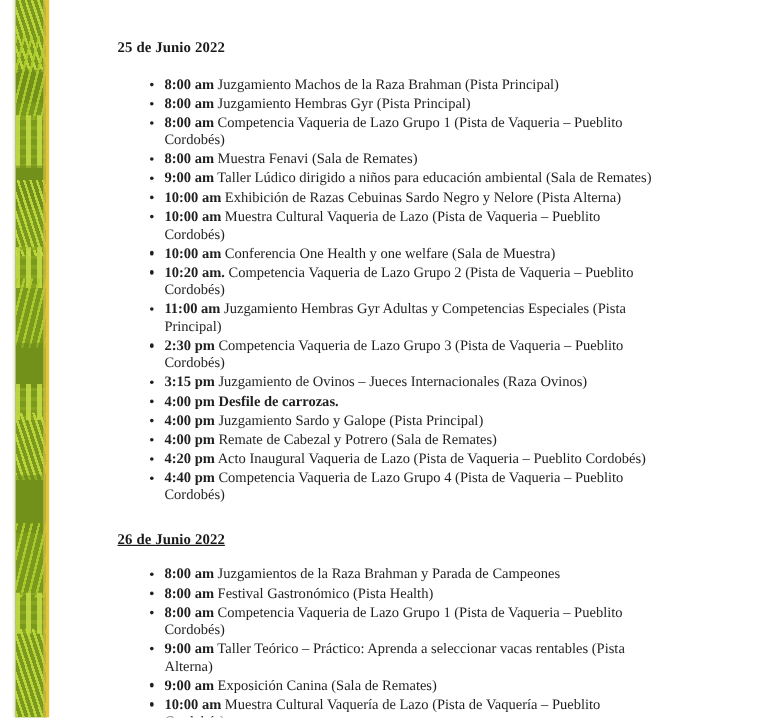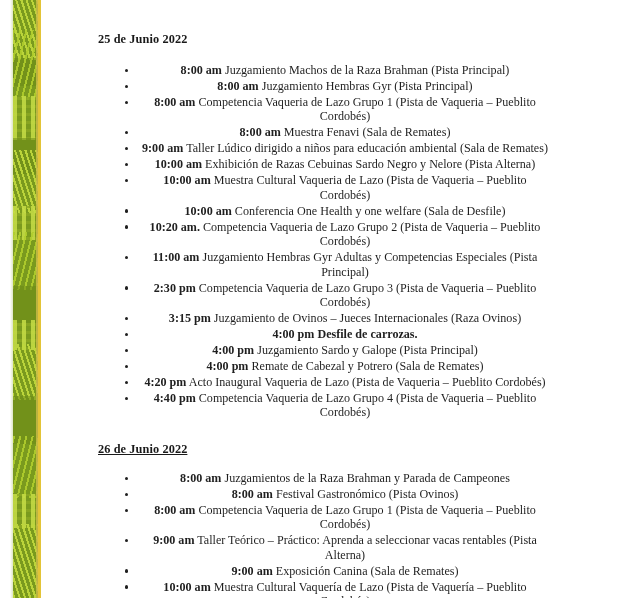--- a/index.html
+++ b/index.html
@@ -121,21 +121,21 @@
     margin: 0;
     padding: 0;
   }
   ul.schedule li {
     position: relative;
     padding-left: 39px;
     font-size: 12.1px;
     line-height: 14.4px;
     color: #1f1f1f;
     margin: 0 0 1.6px 0;
-    text-align: center;
+    text-align: left;
   }
   ul.schedule li .bullet {
     position: absolute;
     left: 27px;
     top: 5.5px;
     width: 3.4px;
     height: 3.4px;
     border-radius: 50%;
     background: #1f1f1f;
   }
@@ -181,36 +181,36 @@
   <h2 class="day-heading" id="sec1-head">25 de Junio 2022</h2>
 
   <ul class="schedule" id="sec1-list">
       <li><span class="bullet"></span><span class="t">8:00 am</span><span class="d"> Juzgamiento Machos de la Raza Brahman (Pista Principal)</span></li>
       <li><span class="bullet"></span><span class="t">8:00 am</span><span class="d"> Juzgamiento Hembras Gyr (Pista Principal)</span></li>
       <li><span class="bullet"></span><span class="t">8:00 am</span><span class="d"> Competencia Vaqueria de Lazo Grupo 1 (Pista de Vaqueria – Pueblito Cordobés)</span></li>
       <li><span class="bullet"></span><span class="t">8:00 am</span><span class="d"> Muestra Fenavi (Sala de Remates)</span></li>
       <li><span class="bullet"></span><span class="t">9:00 am</span><span class="d"> Taller Lúdico dirigido a niños para educación ambiental (Sala de Remates)</span></li>
       <li><span class="bullet"></span><span class="t">10:00 am</span><span class="d"> Exhibición de Razas Cebuinas Sardo Negro y Nelore (Pista Alterna)</span></li>
       <li><span class="bullet"></span><span class="t">10:00 am</span><span class="d"> Muestra Cultural Vaqueria de Lazo (Pista de Vaqueria – Pueblito Cordobés)</span></li>
-      <li><span class="bullet"></span><span class="t">10:00 am</span><span class="d"> Conferencia One Health y one welfare (Sala de Desfile)</span></li>
+      <li><span class="bullet"></span><span class="t">10:00 am</span><span class="d"> Conferencia One Health y one welfare (Sala de Muestra)</span></li>
       <li><span class="bullet"></span><span class="t">10:20 am.</span><span class="d"> Competencia Vaqueria de Lazo Grupo 2 (Pista de Vaqueria – Pueblito Cordobés)</span></li>
       <li><span class="bullet"></span><span class="t">11:00 am</span><span class="d"> Juzgamiento Hembras Gyr Adultas y Competencias Especiales (Pista Principal)</span></li>
       <li><span class="bullet"></span><span class="t">2:30 pm</span><span class="d"> Competencia Vaqueria de Lazo Grupo 3 (Pista de Vaqueria – Pueblito Cordobés)</span></li>
       <li><span class="bullet"></span><span class="t">3:15 pm</span><span class="d"> Juzgamiento de Ovinos – Jueces Internacionales (Raza Ovinos)</span></li>
       <li class="all-bold"><span class="bullet"></span><span class="t">4:00 pm</span><span class="d"> Desfile de carrozas.</span></li>
       <li><span class="bullet"></span><span class="t">4:00 pm</span><span class="d"> Juzgamiento Sardo y Galope (Pista Principal)</span></li>
       <li><span class="bullet"></span><span class="t">4:00 pm</span><span class="d"> Remate de Cabezal y Potrero (Sala de Remates)</span></li>
       <li><span class="bullet"></span><span class="t">4:20 pm</span><span class="d"> Acto Inaugural Vaqueria de Lazo (Pista de Vaqueria – Pueblito Cordobés)</span></li>
       <li><span class="bullet"></span><span class="t">4:40 pm</span><span class="d"> Competencia Vaqueria de Lazo Grupo 4 (Pista de Vaqueria – Pueblito Cordobés)</span></li>
     </ul>
 
   <h2 class="day-heading" id="sec2-head">26 de Junio 2022</h2>
 
   <ul class="schedule" id="sec2-list">
       <li><span class="bullet"></span><span class="t">8:00 am</span><span class="d"> Juzgamientos de la Raza Brahman y Parada de Campeones</span></li>
-      <li><span class="bullet"></span><span class="t">8:00 am</span><span class="d"> Festival Gastronómico (Pista Ovinos)</span></li>
+      <li><span class="bullet"></span><span class="t">8:00 am</span><span class="d"> Festival Gastronómico (Pista Health)</span></li>
       <li><span class="bullet"></span><span class="t">8:00 am</span><span class="d"> Competencia Vaqueria de Lazo Grupo 1 (Pista de Vaqueria – Pueblito Cordobés)</span></li>
       <li><span class="bullet"></span><span class="t">9:00 am</span><span class="d"> Taller Teórico – Práctico: Aprenda a seleccionar vacas rentables (Pista Alterna)</span></li>
       <li><span class="bullet"></span><span class="t">9:00 am</span><span class="d"> Exposición Canina (Sala de Remates)</span></li>
       <li><span class="bullet"></span><span class="t">10:00 am</span><span class="d"> Muestra Cultural Vaquería de Lazo (Pista de Vaquería – Pueblito Cordobés)</span></li>
     </ul>
 
 </div>
 
 </body></html>

